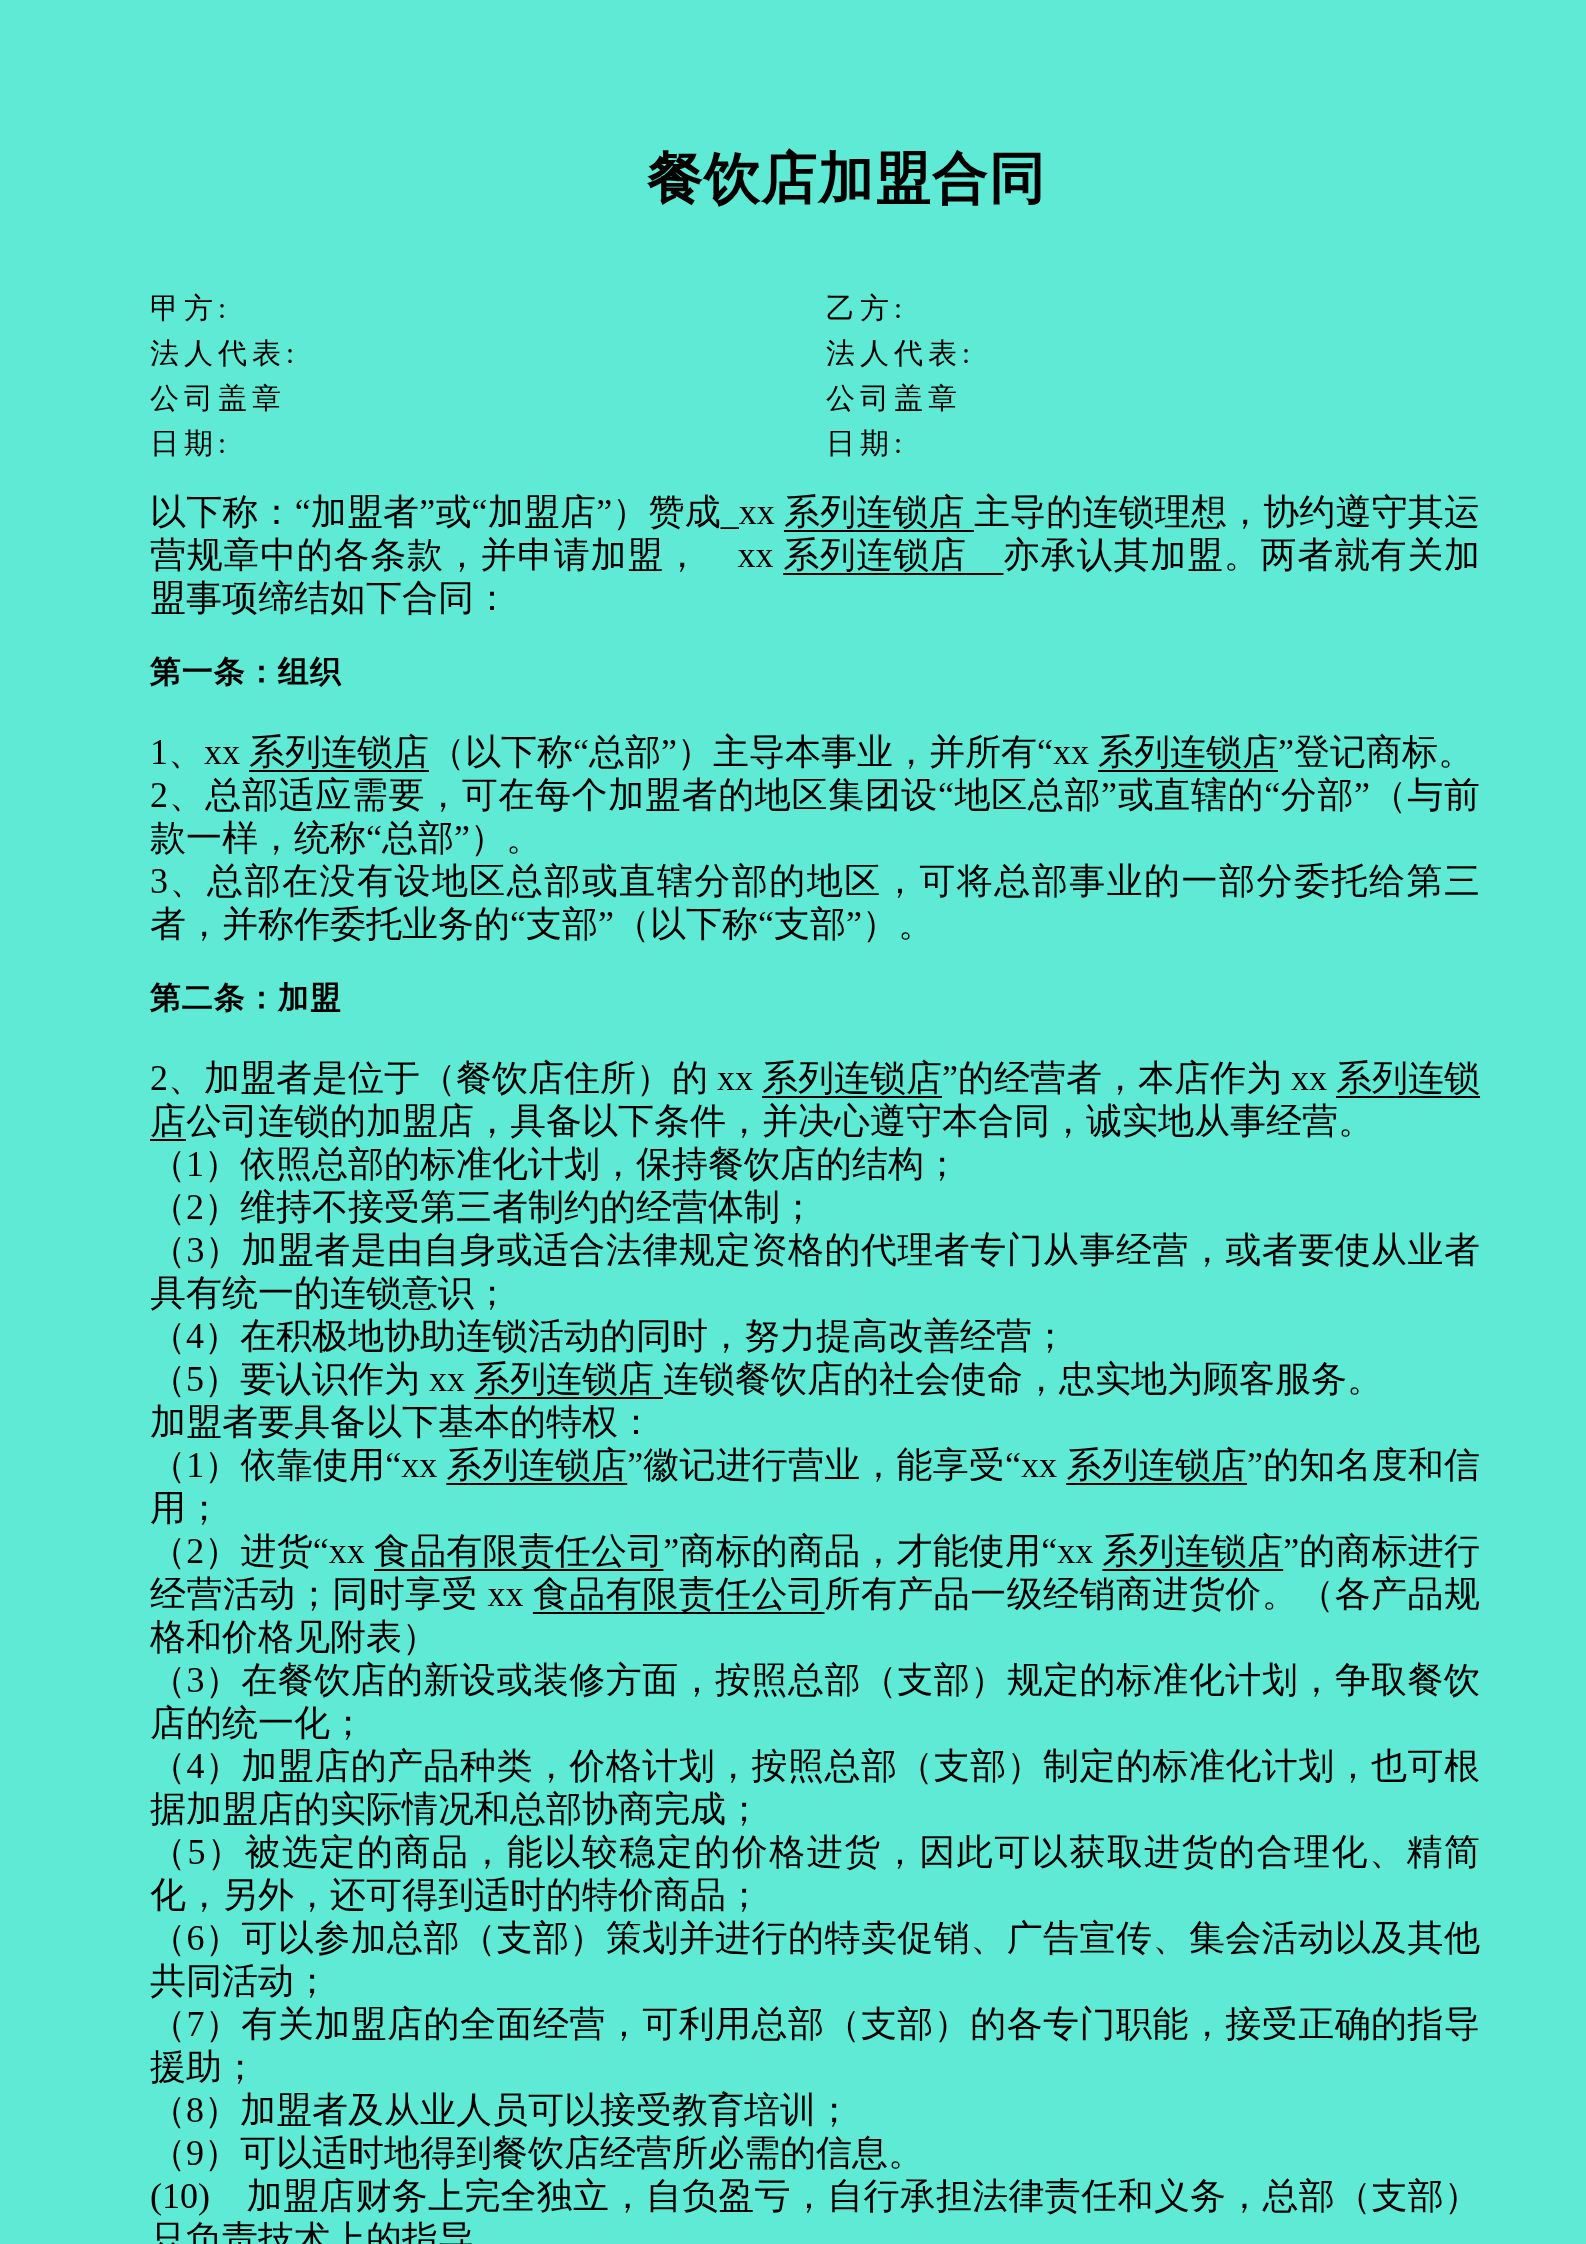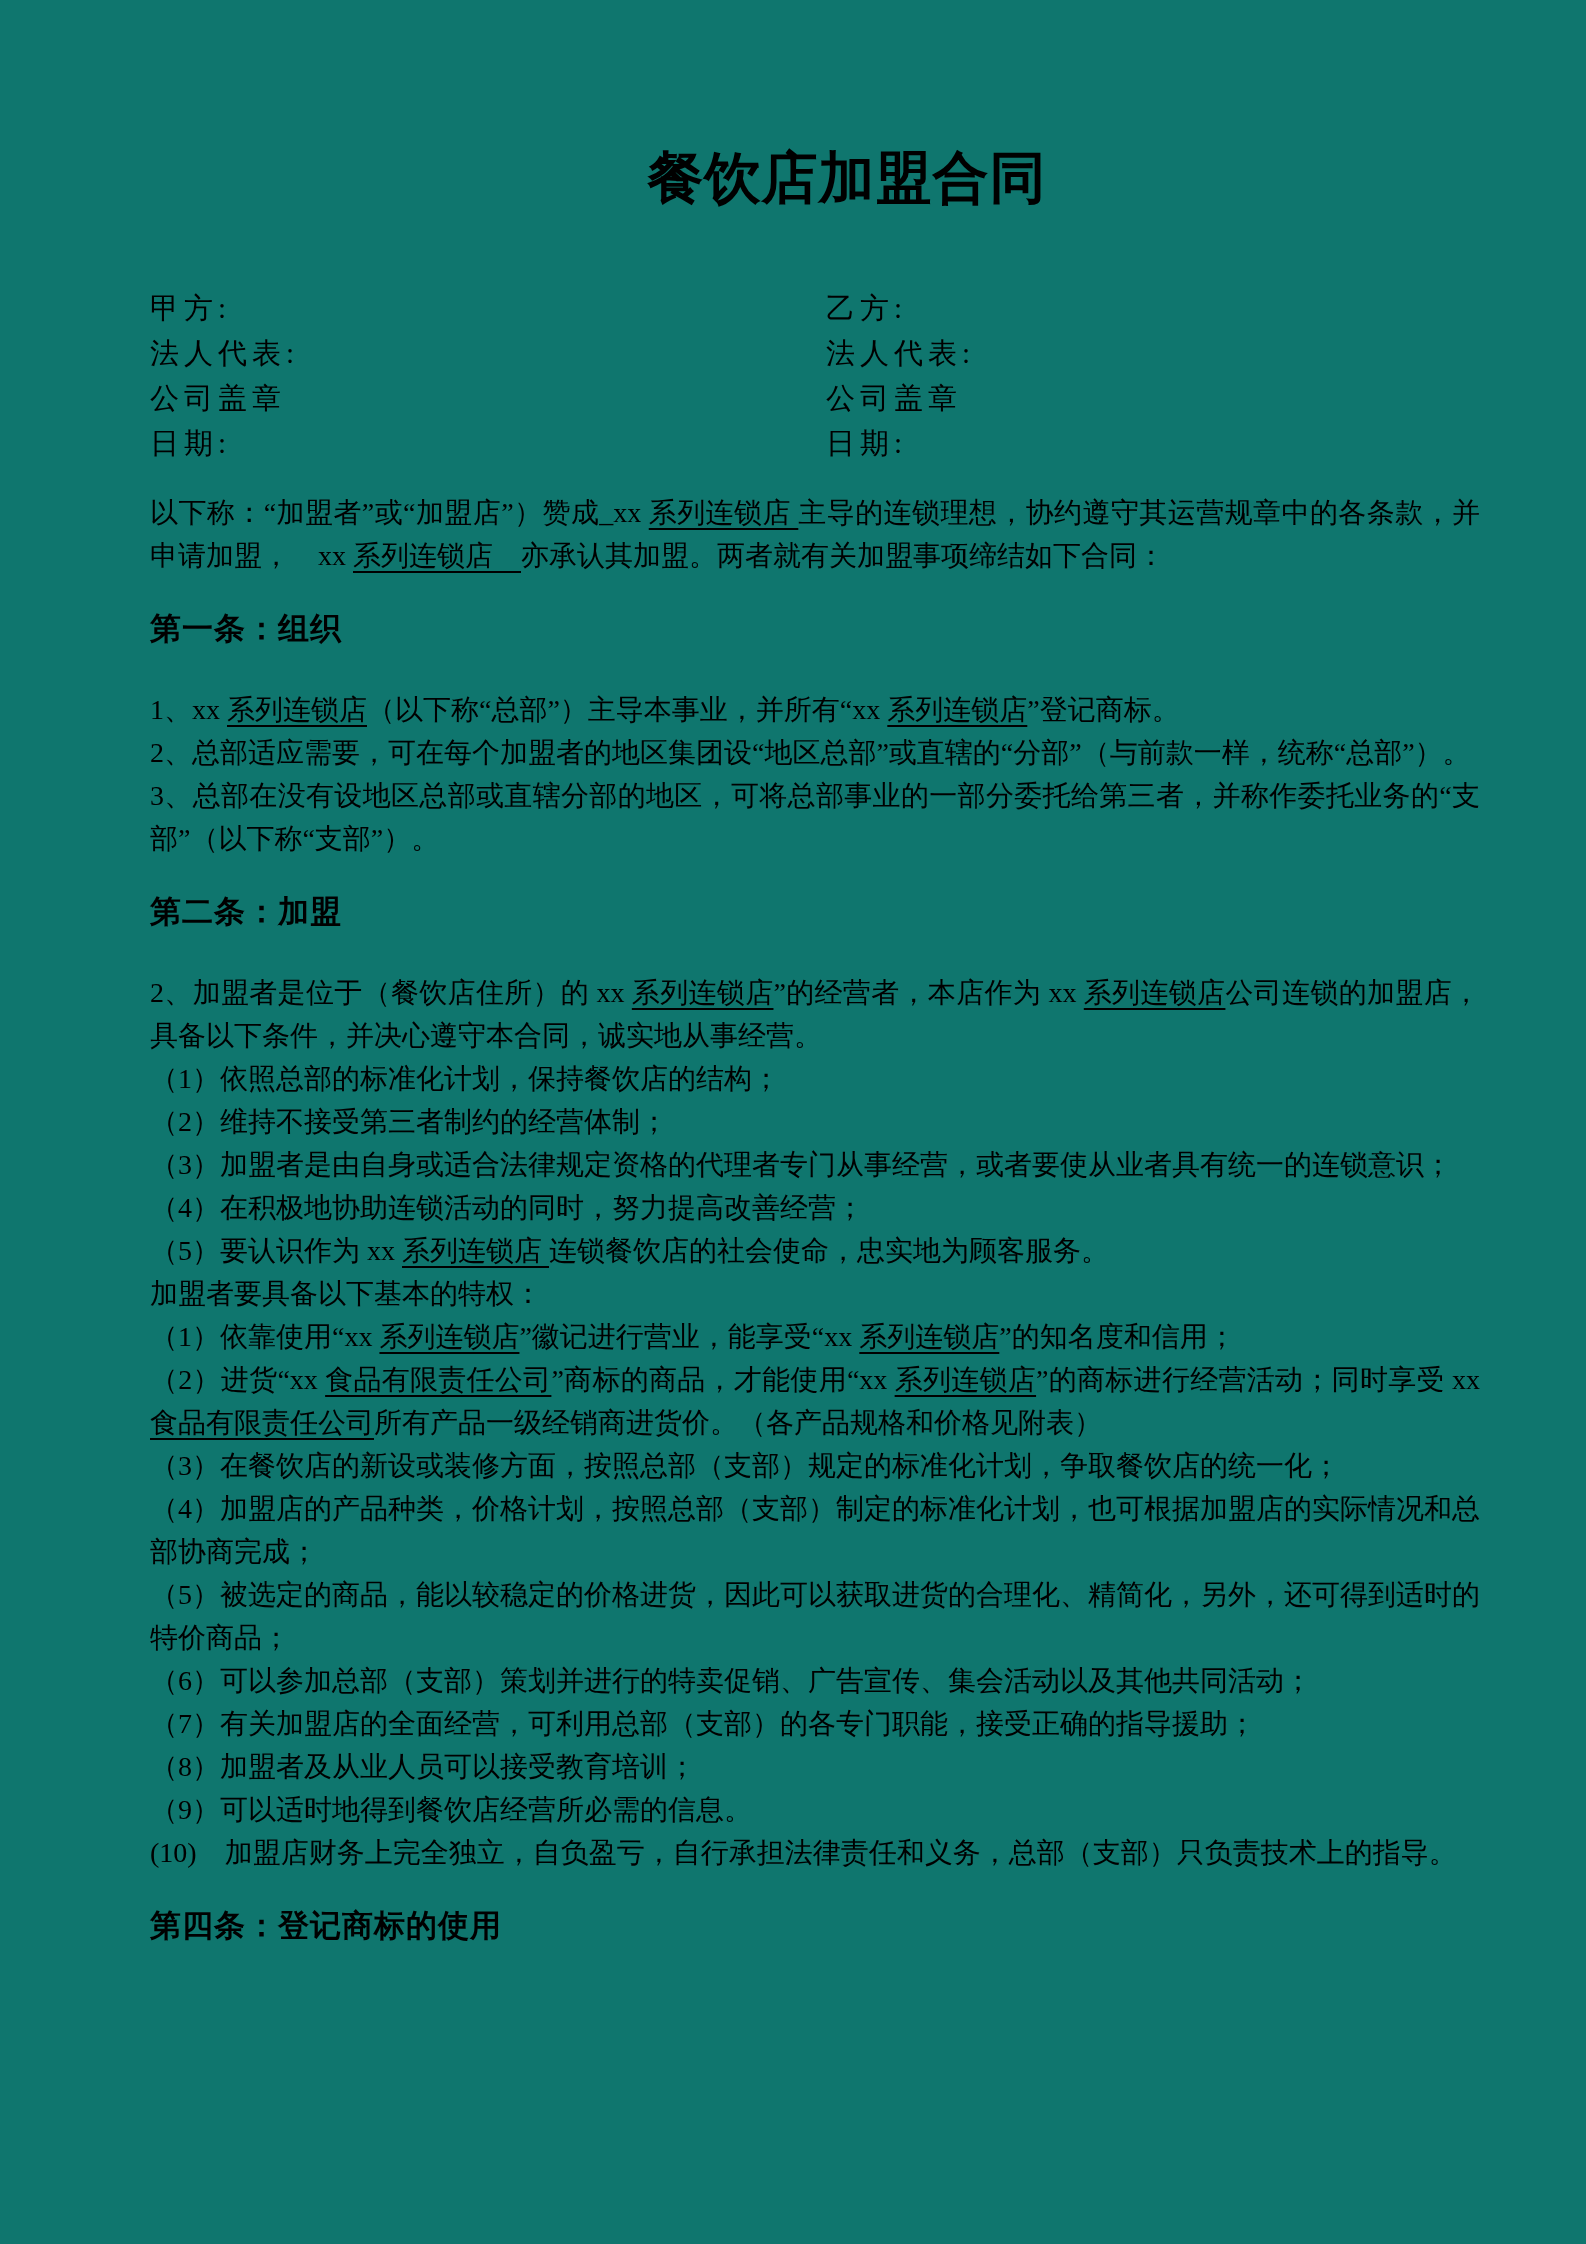--- a/index.html
+++ b/index.html
@@ -6,39 +6,39 @@
   body{
     width:1586px;height:2244px;overflow:hidden;position:relative;
     font-family:"Liberation Serif","DejaVu Serif",serif;
     color:#000;
     -webkit-font-smoothing:antialiased;
   }
   .page{
     box-sizing:border-box;
     width:1586px;height:2244px;
     padding:140px 106px 0 150px;
-    background:#0f766e;
+    background:#5eead4;
   }
   h1.doc-title{
     margin:0 0 70px 0;
     font-size:56px;line-height:76px;font-weight:bold;
     text-align:center;text-indent:64px;
     letter-spacing:1px;
   }
   .parties{
     display:flex;flex-direction:row;
     font-size:29px;line-height:45px;
   }
   .party{letter-spacing:5px;}
   .party.a{width:676px;flex:0 0 676px;}
   .party.b{flex:1;}
   .party div{white-space:nowrap;}
   .para{
     margin:0;
-    font-size:28px;line-height:43px;
+    font-size:36px;line-height:43px;
     text-align:justify;
     word-break:normal;
   }
   .preamble{margin-top:25px;}
   h2.sec-heading{
     margin:30px 0 38px 0;
     font-size:31px;line-height:43px;font-weight:bold;
     letter-spacing:1px;
   }
   .u{

